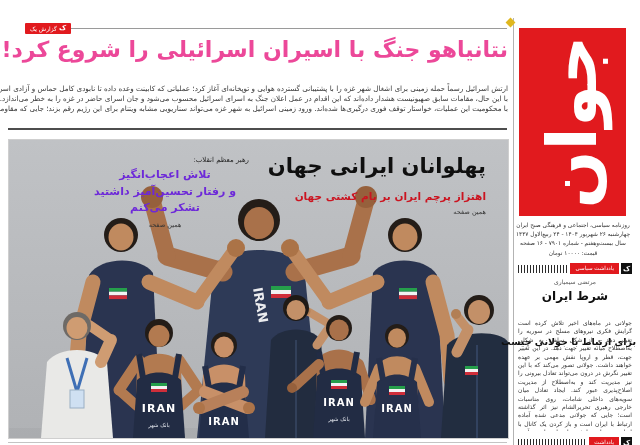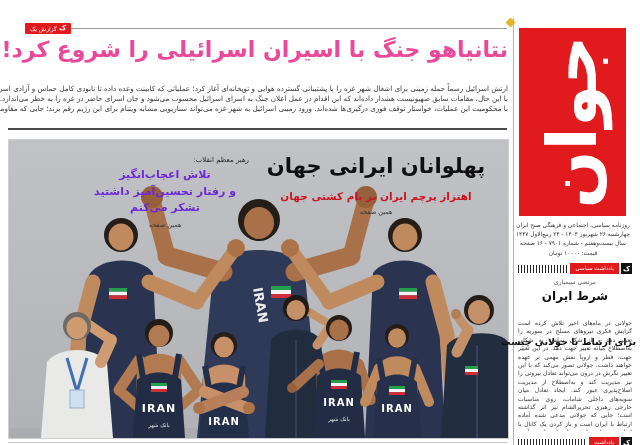--- a/index.html
+++ b/index.html
@@ -17,21 +17,21 @@
   .lead{position:absolute;left:8px;top:84px;width:500px;direction:rtl;text-align:center;
         font-size:7.2px;color:#3a3a3a;line-height:10px;}
   .lead div{white-space:nowrap;}
   .section-rule{position:absolute;left:8px;top:128px;width:499px;height:2px;background:#4d4d4d;}
   .below-line{position:absolute;left:8px;top:442px;width:499px;height:1px;background:#c4c4c4;}
 
   
   .photo{position:absolute;left:8px;top:139px;width:499px;height:298px;border:1px solid #cfcfcf;
          box-sizing:content-box;background:#b9bbbe;overflow:hidden;}
   .photo svg{position:absolute;left:0;top:0;}
-  .photo-headline-block{position:absolute;right:0;top:14px;width:264px;text-align:center;direction:rtl;}
+  .photo-headline-block{position:absolute;right:22px;top:14px;width:264px;text-align:right;direction:rtl;}
   .photo-headline{font-size:21px;font-weight:bold;color:#0f0f0f;white-space:nowrap;}
   .photo-subtitle{margin-top:12px;font-size:10.5px;font-weight:bold;color:#cb1420;white-space:nowrap;}
   .photo-page-ref{margin-top:6px;font-size:6.5px;color:#333;}
   .quote-block{position:absolute;left:72px;top:16px;width:168px;text-align:center;direction:rtl;}
   .quote-kicker{font-size:7px;color:#222;margin-bottom:3px;text-align:right;}
   .quote-line{font-size:11px;font-weight:bold;color:#6d28d9;line-height:16.5px;white-space:nowrap;}
   .quote-page-ref{margin-top:4px;font-size:6.5px;color:#333;}
 
   
   .page-divider{position:absolute;left:513px;top:18px;width:1px;height:427px;background:#b3b3b3;}

